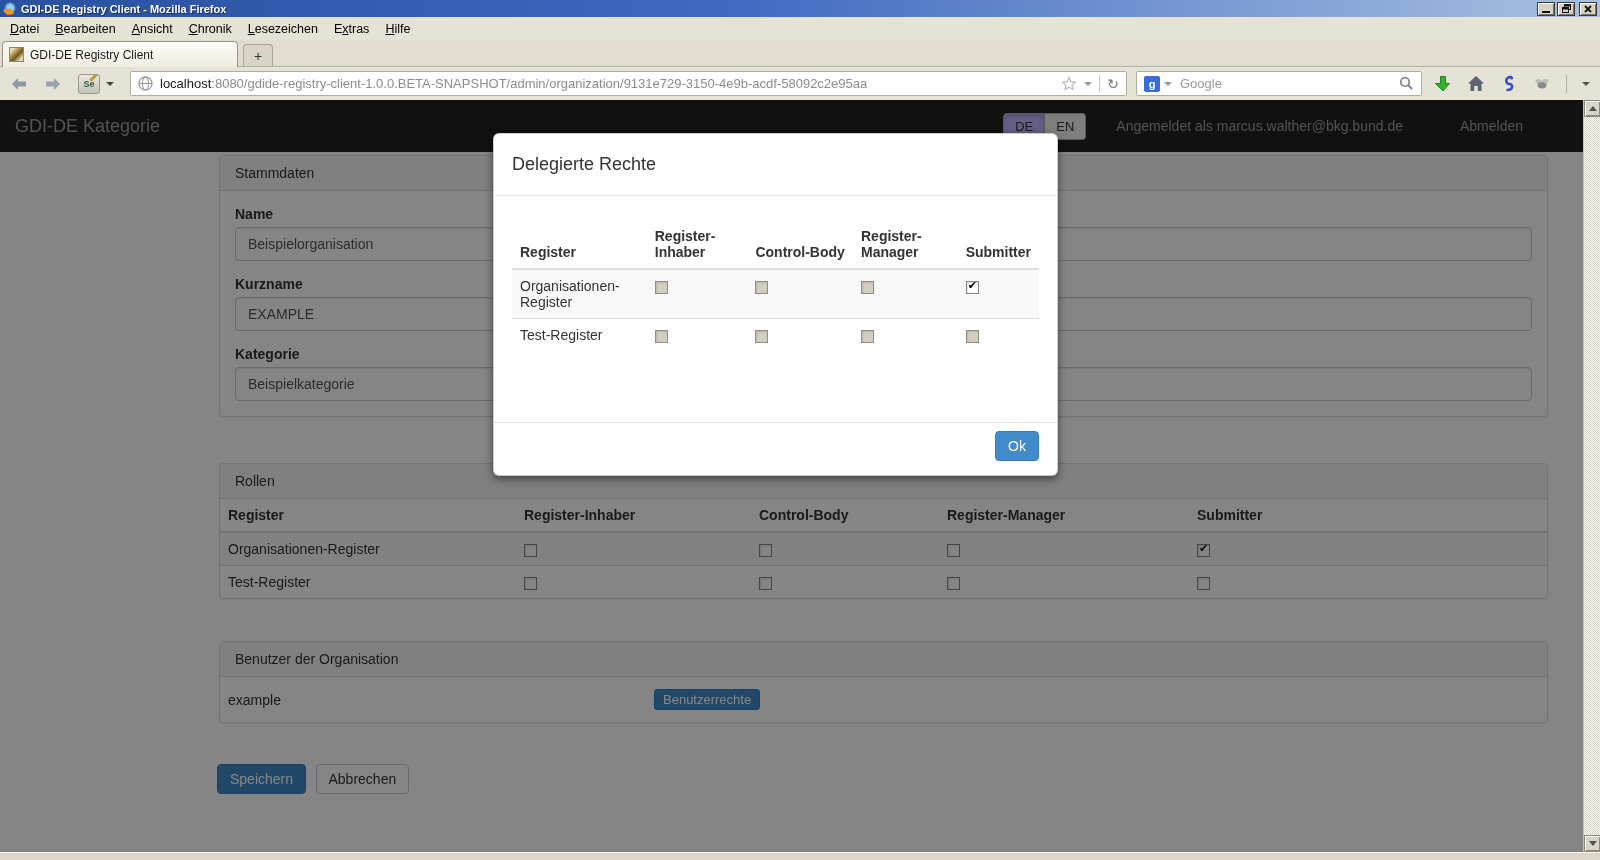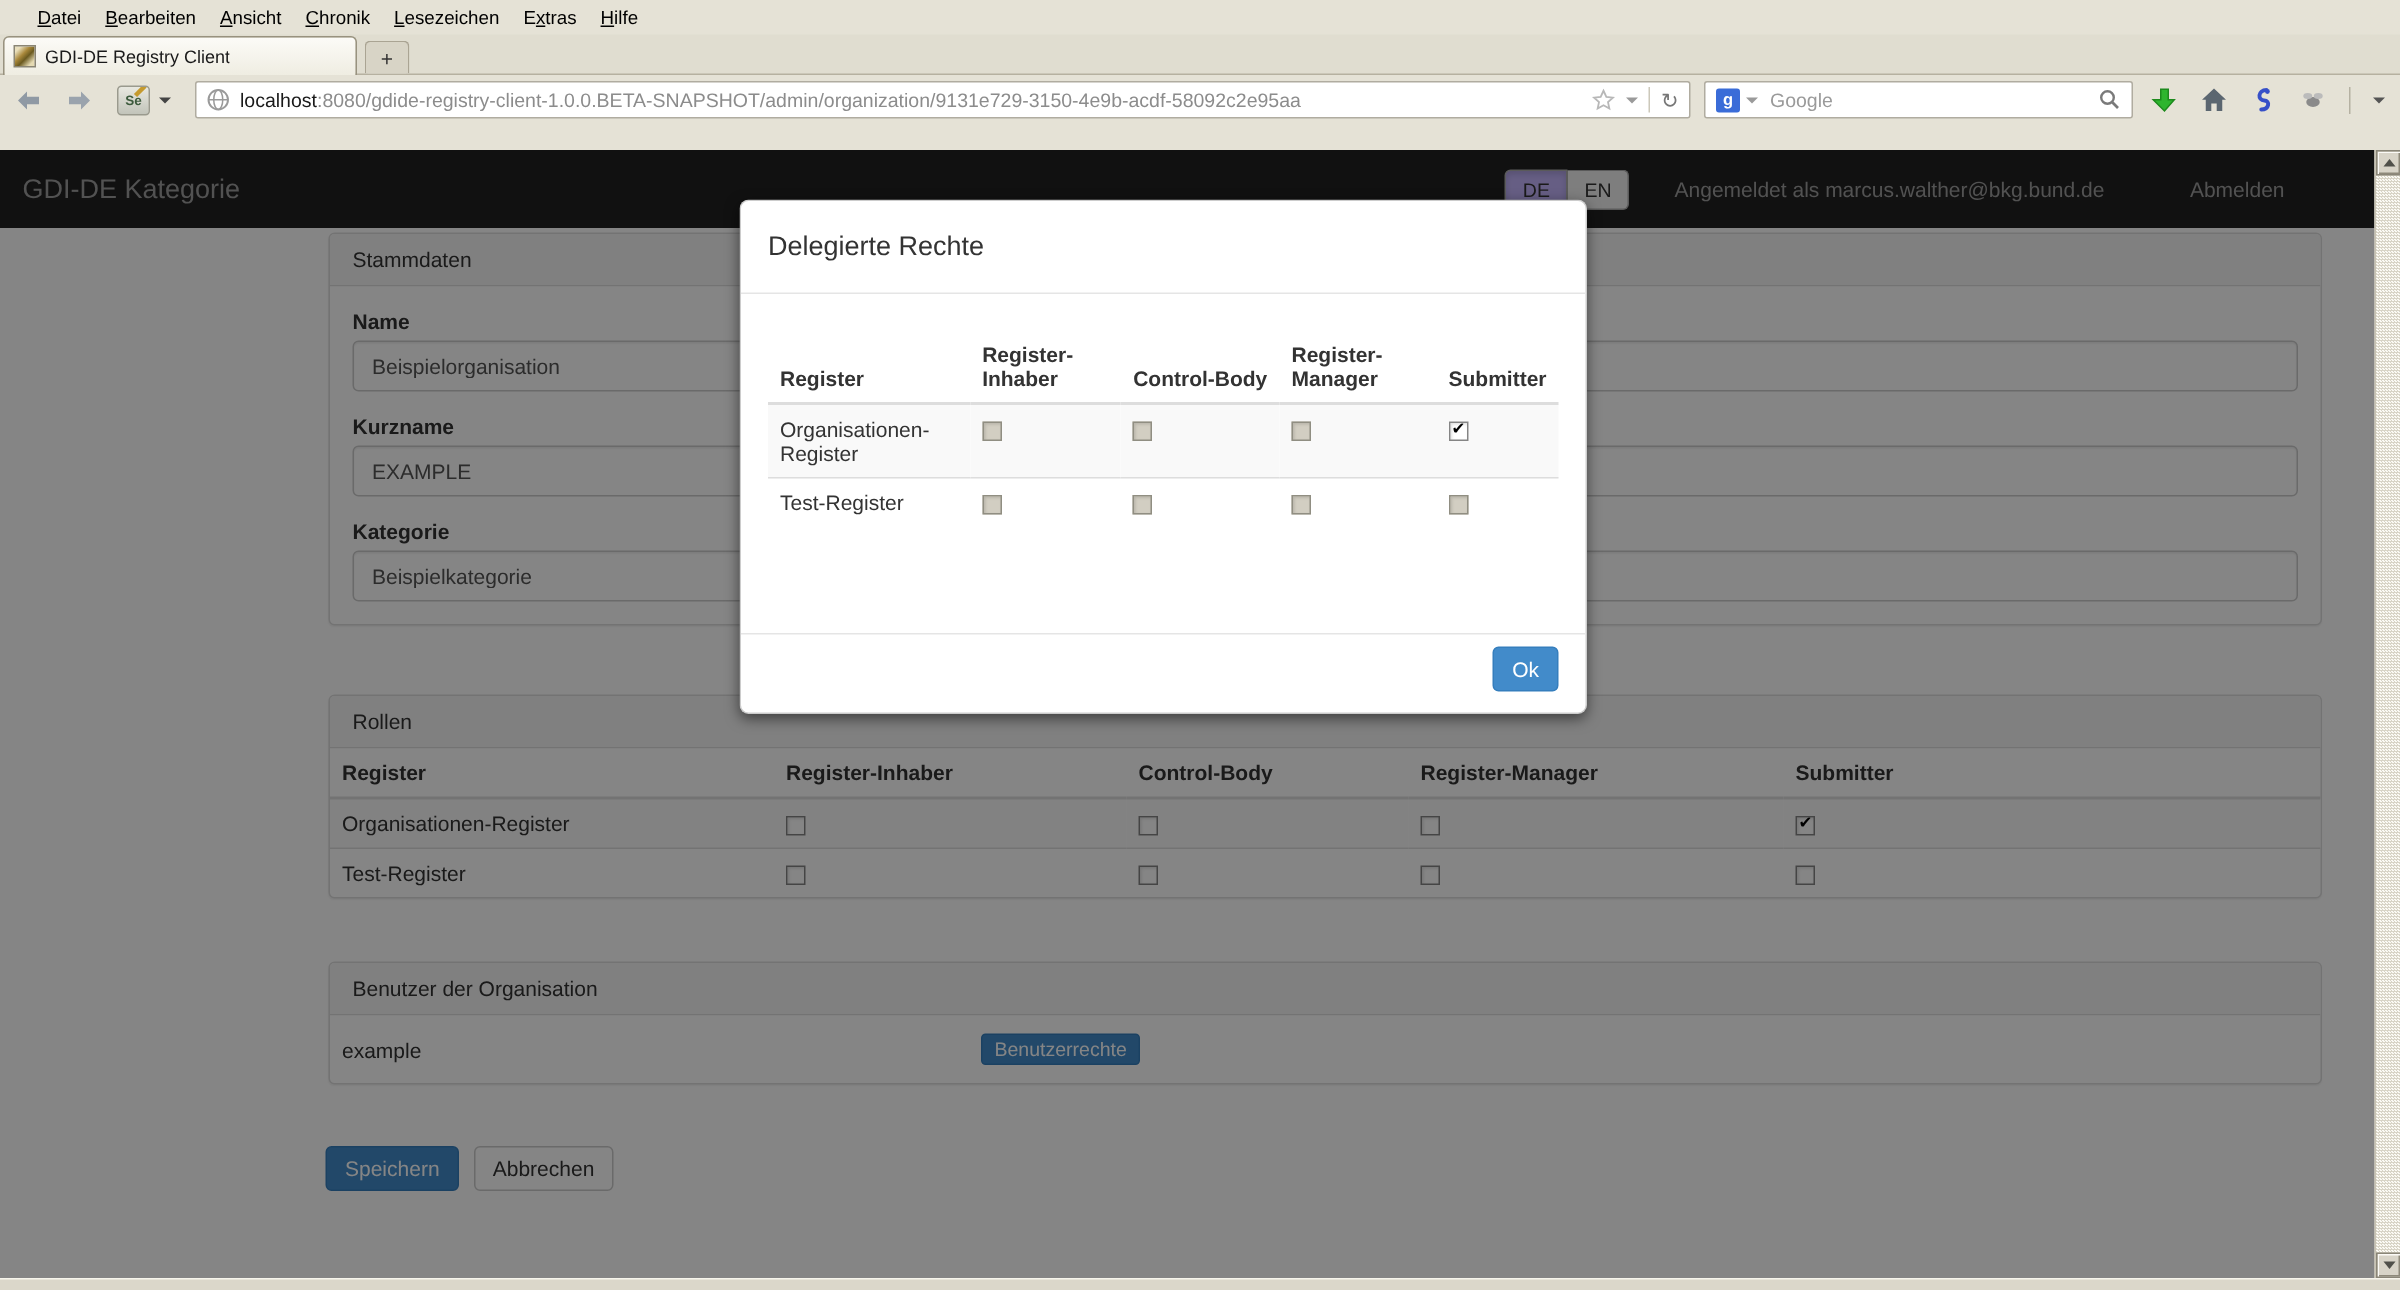--- a/index.html
+++ b/index.html
@@ -17,21 +17,21 @@
   .title-text { color:#fff; font-size:11px; font-weight:bold; margin-left:5px;
     text-shadow:1px 1px 1px rgba(0,0,0,.5); }
   .win-btns { margin-left:auto; display:flex; gap:2px; align-items:center; }
   .win-btn { width:18px; height:14px; background:#d6d2c6; border:1px solid #3c3a34;
     box-shadow:inset 1px 1px 0 #fbfaf6, inset -1px -1px 0 #7a7468;
     display:flex; align-items:center; justify-content:center; }
   .win-btn.close { margin-left:2px; }
   .glyph-min { width:8px; height:2px; background:#111; margin-top:6px; }
 
   
-  .menubar { height:23px; background:#e5e2d6; display:flex; align-items:center; padding-left:17px; }
+  .menubar { height:23px; background:#e5e2d6; display:flex; align-items:center; padding-left:2px; }
   .menu-item { font-size:12.5px; color:#000; padding:3px 8px; cursor:default; }
   .menu-item u { text-decoration:underline; }
 
   
   .tabbar { height:27px; background:#e0ddd0; position:relative; border-bottom:1px solid #b6b1a0;
     display:flex; align-items:flex-end; padding-left:2px; }
   .tab { width:236px; height:26px; margin-bottom:-1px; display:flex; align-items:center;
     background:linear-gradient(#fcfbf7,#efede2); border:1px solid #98927f; border-bottom:none;
     border-radius:4px 4px 0 0; padding:0 6px; }
   .favicon { width:15px; height:15px; border:1px solid #8a8574; background:
@@ -147,20 +147,42 @@
     border-top:5px solid #50504a; }
 
   .bottomstrip { position:absolute; bottom:0; left:0; width:1600px; height:8px;
     background:#dbd7ca; border-top:1px solid #f7f5ec; }
 </style>
 </head>
 <body>
 
 <div id="window">
 
+  <div class="titlebar">
+    <div class="ff-icon"></div>
+    <div class="title-text">GDI-DE Registry Client - Mozilla Firefox</div>
+    <div class="win-btns">
+      <div class="win-btn">
+          <div class="glyph-min"></div>
+        </div>
+      <div class="win-btn">
+        <svg width="9" height="9" viewBox="0 0 9 9">
+            <rect x="2.5" y="0.5" width="6" height="5" fill="none" stroke="#111"></rect>
+            <rect x="2.5" y="0.5" width="6" height="2" fill="#111"></rect>
+            <rect x="0.5" y="3.5" width="6" height="5" fill="#d6d2c6" stroke="#111"></rect>
+            <rect x="0.5" y="3.5" width="6" height="2" fill="#111"></rect>
+          </svg>
+      </div>
+      <div class="win-btn close">
+        <svg width="8" height="8" viewBox="0 0 8 8">
+            <path d="M1 1 L7 7 M7 1 L1 7" stroke="#111" stroke-width="1.8"></path>
+          </svg>
+      </div>
+    </div>
+  </div>
 
   <div class="menubar">
     <span class="menu-item"><u>D</u>atei</span>
     <span class="menu-item"><u>B</u>earbeiten</span>
     <span class="menu-item"><u>A</u>nsicht</span>
     <span class="menu-item"><u>C</u>hronik</span>
     <span class="menu-item"><u>L</u>esezeichen</span>
     <span class="menu-item">E<u>x</u>tras</span>
     <span class="menu-item"><u>H</u>ilfe</span>
   </div>

